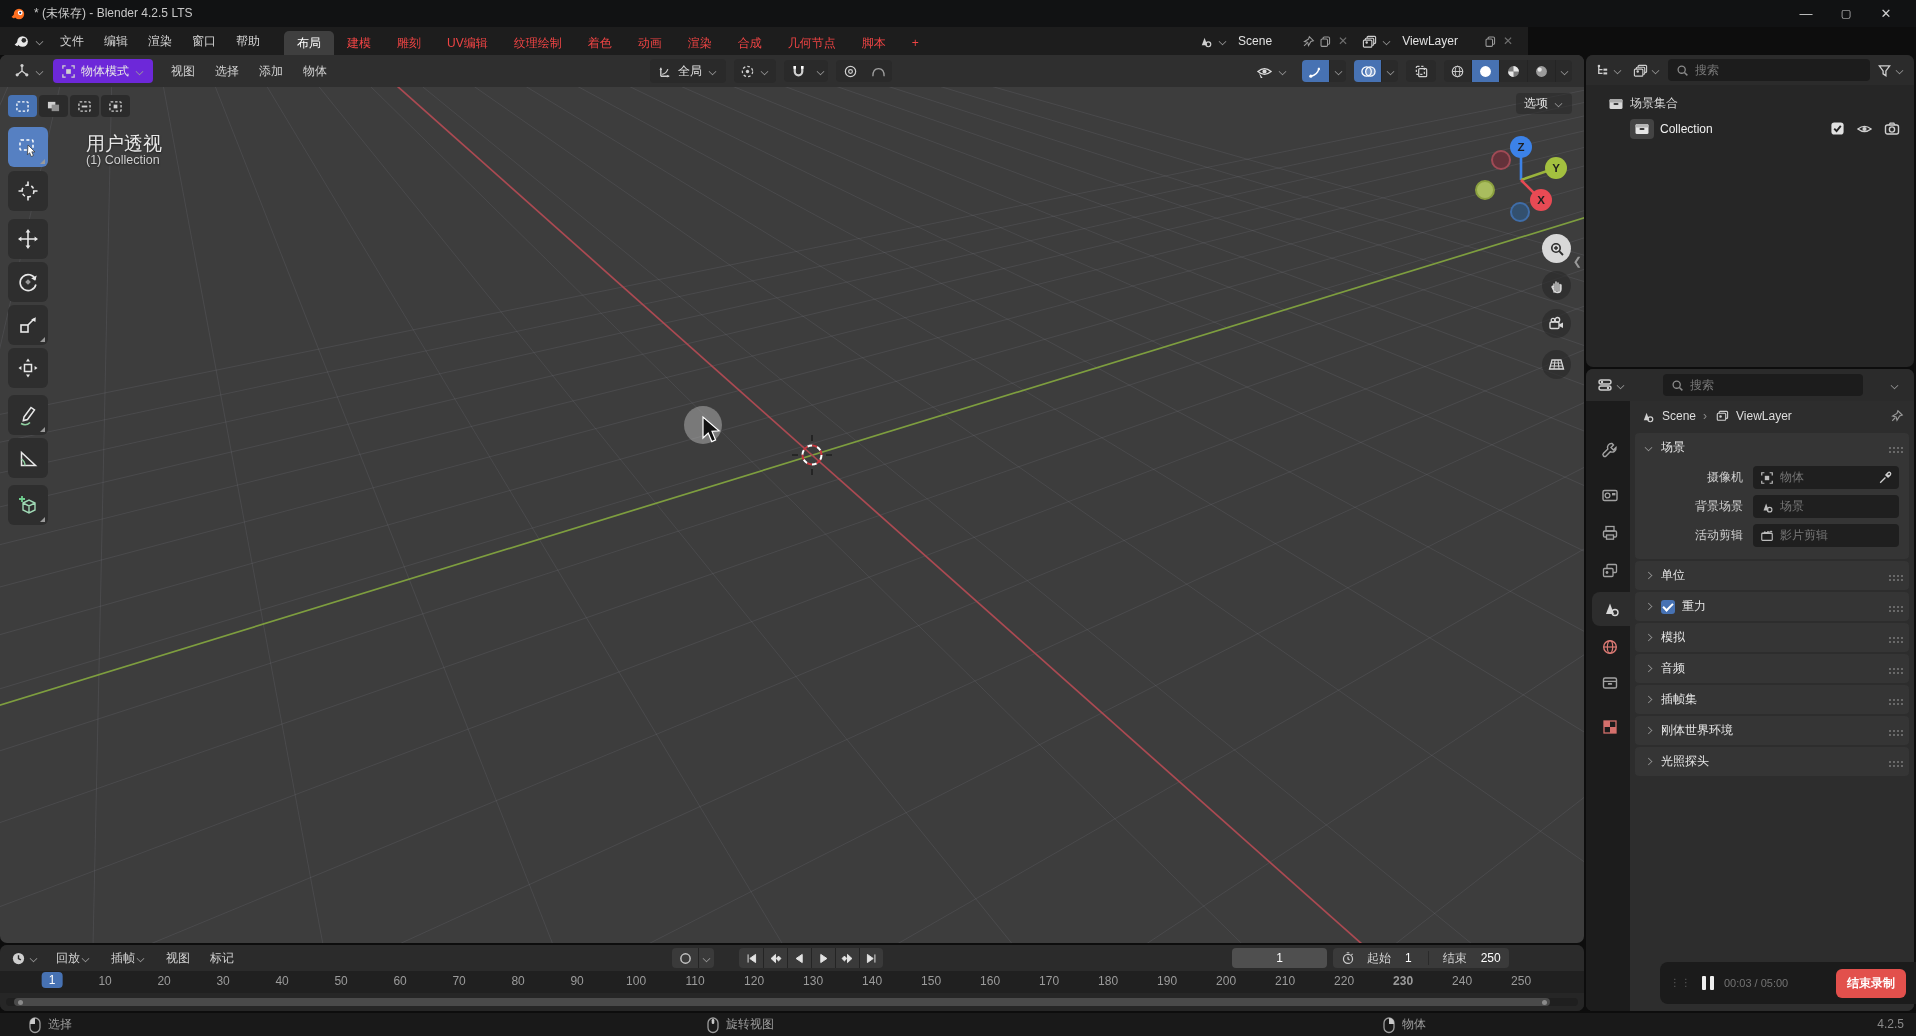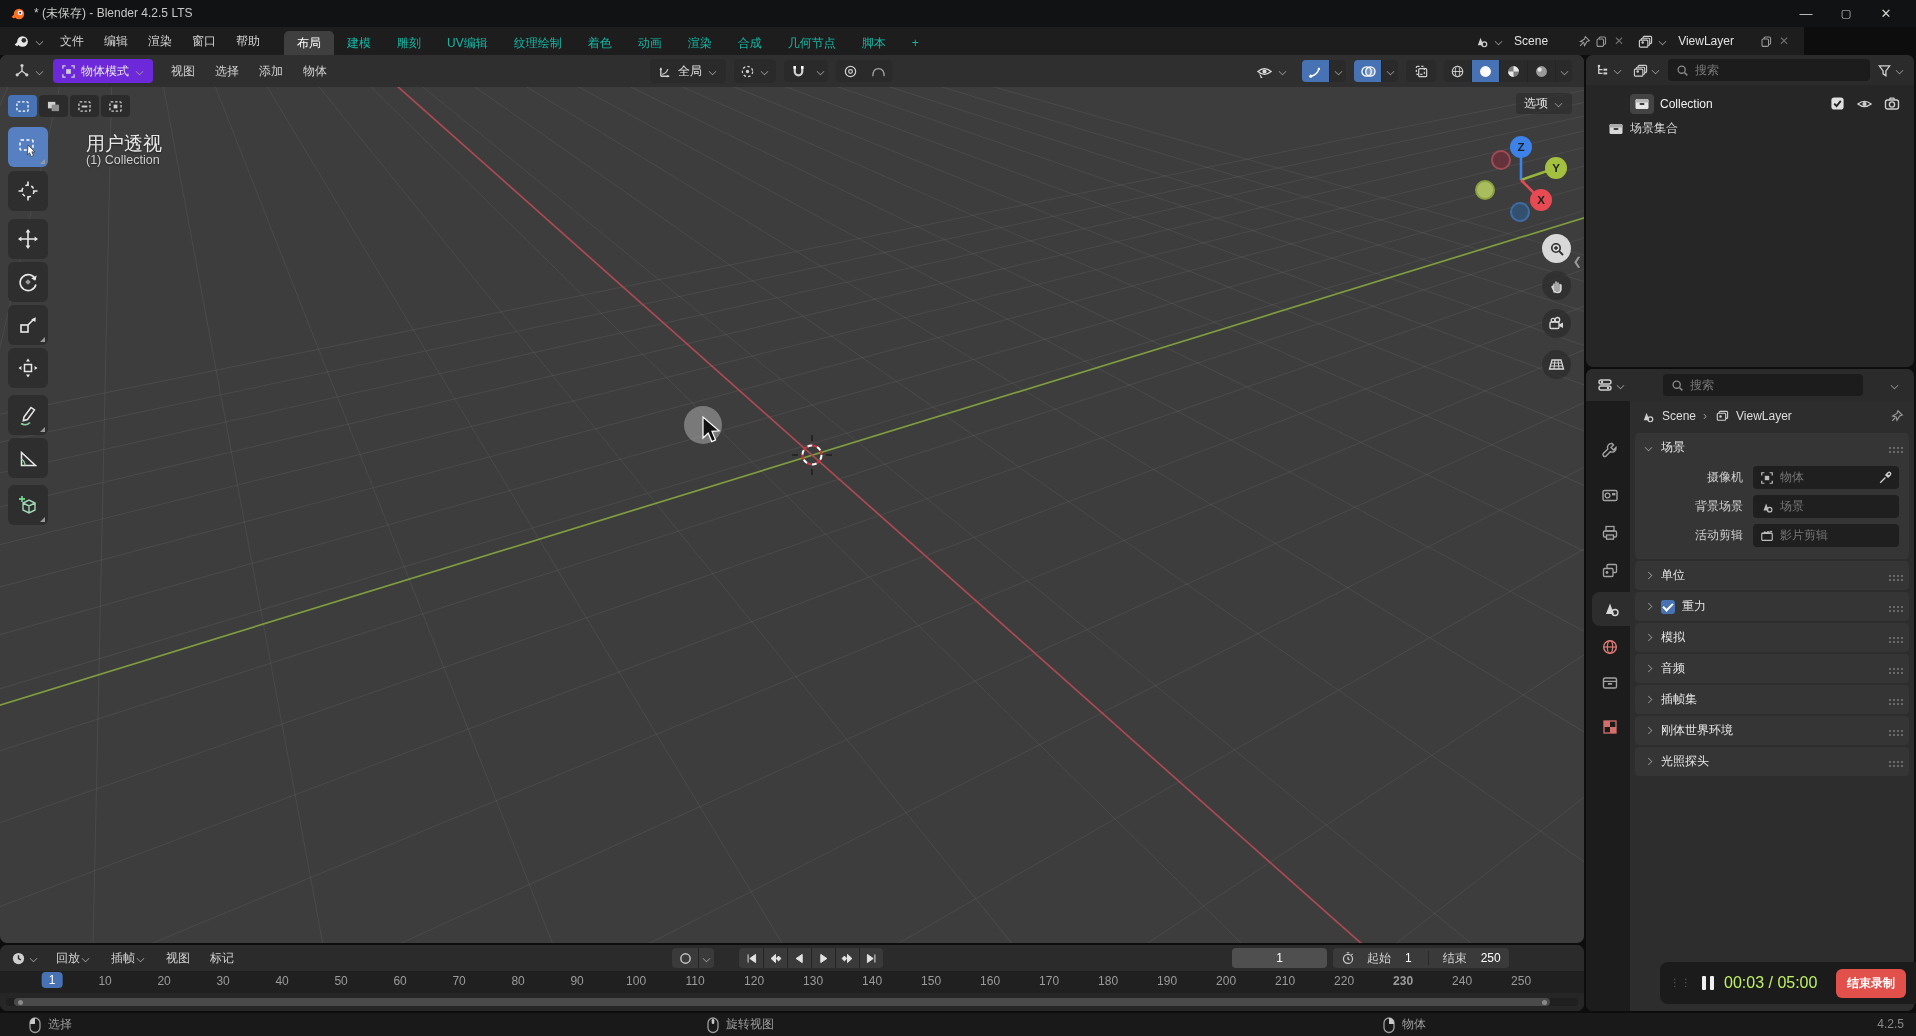--- a/index.html
+++ b/index.html
@@ -7,23 +7,23 @@
   body{position:relative;background:#0d0d0d;font-family:"Liberation Sans","DejaVu Sans",sans-serif;font-size:12px;color:#d8d8d8;-webkit-font-smoothing:antialiased}
   .row{display:flex;align-items:center}
   .region{position:absolute;border-radius:7px;overflow:hidden}
   .chev{width:7px;height:7px;border-right:1.5px solid #9a9a9a;border-bottom:1.5px solid #9a9a9a;transform:rotate(45deg) scale(.78);margin:0 2px;flex:none}
   .grip{width:2px;height:2px;background:#7b7b7b;border-radius:50%;box-shadow:4px 0 0 #7b7b7b,8px 0 0 #7b7b7b,12px 0 0 #7b7b7b,0 4px 0 #7b7b7b,4px 4px 0 #7b7b7b,8px 4px 0 #7b7b7b,12px 4px 0 #7b7b7b;margin-right:14px;flex:none}
   
   #titlebar{position:absolute;left:0;top:0;width:1916px;height:27px;background:#111213;display:flex;align-items:center;padding:0 10px;color:#c9c9c9}
   #titlebar .win-btns{margin-left:auto;display:flex}
   #titlebar .win-btn{width:40px;height:27px;display:flex;align-items:center;justify-content:center;color:#cfcfcf;font-size:13px}
   
-  #topbar{position:absolute;left:0;top:27px;width:1804px;height:28px;background:#1d1d1d;display:flex;align-items:center;padding:0 8px}
+  #topbar{position:absolute;left:0;top:27px;width:1528px;height:28px;background:#1d1d1d;display:flex;align-items:center;padding:0 8px}
   .menu-item{padding:0 10px;height:28px;display:flex;align-items:center;color:#d2d2d2;cursor:default}
-  .ws-tab{padding:0 13px;height:24px;margin-top:4px;display:flex;align-items:center;color:#14b8a6;border-radius:5px 5px 0 0}
+  .ws-tab{padding:0 13px;height:24px;margin-top:4px;display:flex;align-items:center;color:#ef4444;border-radius:5px 5px 0 0}
   .ws-tab.active{background:#3f3f3f;color:#fff}
   .tb-widget{display:flex;align-items:center;gap:4px;height:22px;padding:0 5px;border-radius:4px}
   .dim{color:#6f6f6f}
   
   #vp-region{left:0;top:55px;width:1584px;height:888px;background:#3d3d3d}
   #tool-header{position:absolute;left:0;top:0;width:100%;height:32px;background:#2f2f2f;display:flex;align-items:center;padding:0 8px;gap:2px}
   .th-btn{display:flex;align-items:center;gap:4px;height:24px;padding:0 6px;border-radius:4px;background:transparent}
   .th-widget{display:flex;align-items:center;gap:5px;height:24px;padding:0 8px;border-radius:4px;background:#6d28d9}
   .tgl{height:22px;min-width:28px;display:flex;align-items:center;justify-content:center;background:#2a2a2a}
   .tgl.on{background:#4772b3}
@@ -561,20 +561,28 @@
       <span>搜索</span>
     </div>
     <div class="icon-btn">
       <svg width="15" height="15" viewBox="0 0 16 16">
           <path d="M2.5 3 H13.5 L9.5 8.5 V13.5 L6.5 11.5 V8.5 Z" fill="none" stroke="#cfcfcf" stroke-width="1.4"></path>
         </svg>
       <span class="chev"></span>
     </div>
   </div>
   <div style="padding:6px 0 0 0">
+    <div class="ot-row" style="padding-left:22px">
+      <svg width="16" height="14" viewBox="0 0 16 14">
+          <rect x="1.5" y="2" width="13" height="10" rx="1.5" fill="#d8d8d8"></rect>
+          <rect x="1.5" y="2" width="13" height="3.4" rx="1.5" fill="#a9a9a9"></rect>
+          <rect x="5.5" y="6" width="5" height="2" rx="1" fill="#3a3a3a"></rect>
+        </svg>
+      <span>场景集合</span>
+    </div>
     <div class="ot-row" style="padding-left:44px">
       <span style="background:#434343;border-radius:4px;padding:3px 4px;display:flex">
         <svg width="16" height="14" viewBox="0 0 16 14">
             <rect x="1.5" y="2" width="13" height="10" rx="1.5" fill="#e6e6e6"></rect>
             <rect x="1.5" y="2" width="13" height="3.4" rx="1.5" fill="#b5b5b5"></rect>
             <rect x="5.5" y="6" width="5" height="2" rx="1" fill="#3a3a3a"></rect>
           </svg>
       </span>
       <span style="color:#f0f0f0">Collection</span>
       <span class="ot-right">
@@ -585,28 +593,20 @@
         <svg width="17" height="14" viewBox="0 0 18 14">
             <path d="M2 7 Q9 1.5 16 7 Q9 12.5 2 7 Z" fill="none" stroke="#cfcfcf" stroke-width="1.4"></path>
             <circle cx="9" cy="7" r="2.2" fill="#cfcfcf"></circle>
           </svg>
         <svg width="16" height="14" viewBox="0 0 16 14">
             <rect x="1.5" y="3" width="13" height="9" rx="2" fill="none" stroke="#cfcfcf" stroke-width="1.4"></rect>
             <path d="M5 3 L6.2 1.2 H9.8 L11 3" fill="none" stroke="#cfcfcf" stroke-width="1.3"></path>
             <circle cx="8" cy="7.5" r="2.6" fill="none" stroke="#cfcfcf" stroke-width="1.4"></circle>
           </svg>
       </span>
-    </div>
-    <div class="ot-row" style="padding-left:22px">
-      <svg width="16" height="14" viewBox="0 0 16 14">
-          <rect x="1.5" y="2" width="13" height="10" rx="1.5" fill="#d8d8d8"></rect>
-          <rect x="1.5" y="2" width="13" height="3.4" rx="1.5" fill="#a9a9a9"></rect>
-          <rect x="5.5" y="6" width="5" height="2" rx="1" fill="#3a3a3a"></rect>
-        </svg>
-      <span>场景集合</span>
     </div>
   </div>
 </div>
 
 <div id="properties" class="region">
   <div id="props-header">
     <div class="icon-btn">
       <svg width="16" height="16" viewBox="0 0 16 16">
           <rect x="2" y="3" width="12" height="4" rx="2" fill="none" stroke="#cfcfcf" stroke-width="1.4"></rect>
           <circle cx="5" cy="5" r="1.2" fill="#cfcfcf"></circle>
@@ -945,15 +945,15 @@
     </div>
   <span style="position:absolute;right:12px;top:4px;color:#8a8a8a">4.2.5</span>
 </div>
 
 <div id="recorder">
   <span id="rec-grip">⋮⋮</span>
   <span id="rec-pause">
       <i></i>
       <i></i>
     </span>
-  <span style="color:#bef264;font-size:16px">00:03 / 05:00</span>
+  <span style="color:#737373;font-size:11px">00:03 / 05:00</span>
   <button id="rec-stop" style="margin-left:auto">结束录制</button>
 </div>
 
 </body></html>

